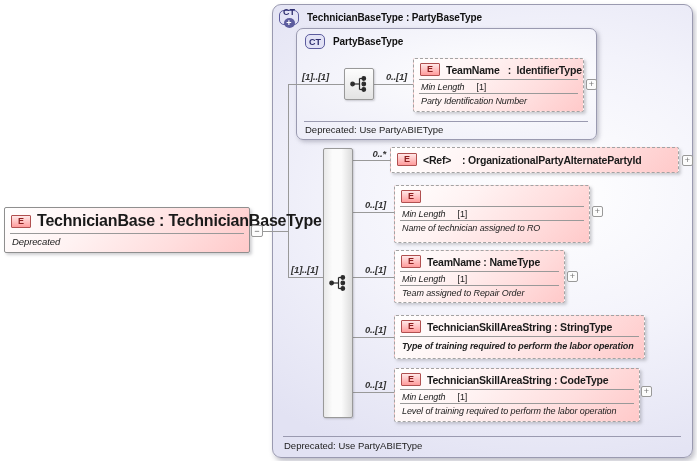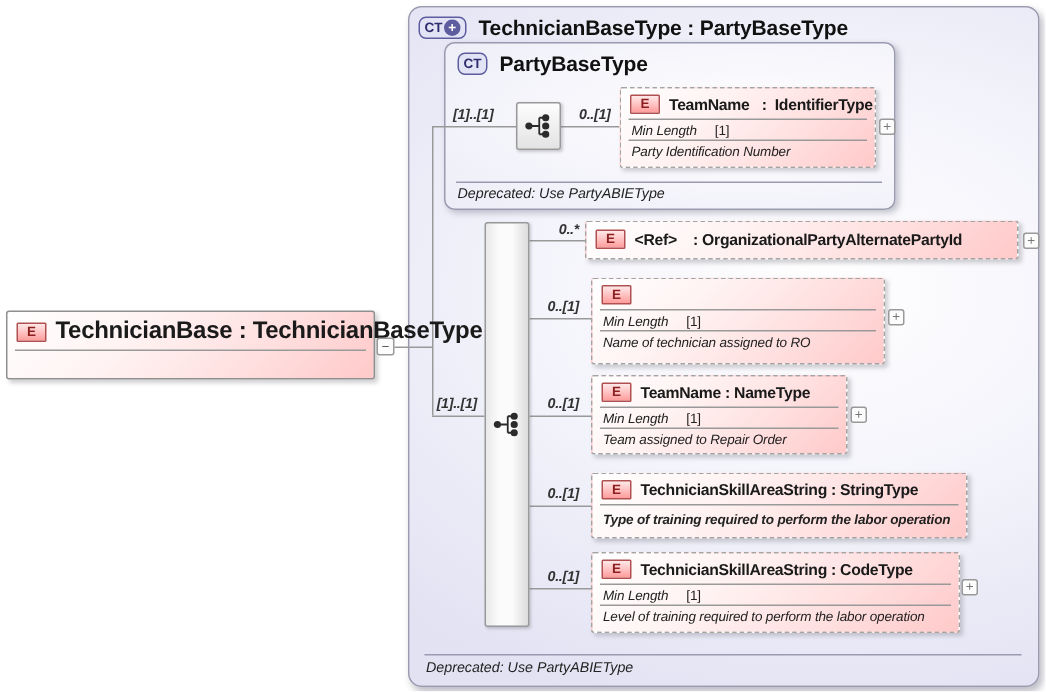--- a/index.html
+++ b/index.html
@@ -8,28 +8,28 @@
 
   
   .container{position:absolute;box-sizing:border-box;border:1px solid #9a9ab0;}
   .outer{border-radius:9px;z-index:1;
          background:radial-gradient(ellipse 430px 300px at 66% 42%,#ffffff 0%,#f3f3fb 48%,#e2e2f3 96%);
          box-shadow:2px 3px 5px rgba(110,110,130,.45);}
   .inner{border-radius:7px;z-index:2;
          background:radial-gradient(ellipse 300px 95px at 68% 45%,#ffffff 0%,#ededf8 92%);
          box-shadow:2px 2px 4px rgba(110,110,130,.4);}
   .ct-header{position:absolute;display:flex;align-items:center;gap:8px;}
-  .ct-title{font-weight:bold;font-size:14px;color:#111;white-space:nowrap;letter-spacing:-.1px;}
+  .ct-title{font-weight:bold;font-size:10px;color:#111;white-space:nowrap;letter-spacing:-.1px;}
   .ct-badge{display:flex;align-items:center;justify-content:center;gap:1px;box-sizing:border-box;
             height:15px;padding:0 3px;background:#e3e3f6;border:1px solid #5c5c9e;border-radius:5px;
-            font-weight:bold;font-size:9px;color:#2e2e6e;}
+            font-weight:bold;font-size:9px;color:#2e2e6e;flex-direction:column;}
   .ct-plus{display:block;width:11px;height:11px;border-radius:50%;background:#5c5c9e;color:#fff;
            font-size:9px;line-height:10px;text-align:center;font-weight:bold;}
   .ct-footer-sep{position:absolute;height:1px;background:#9a9ab0;}
-  .ct-footer{position:absolute;font-style:italic;font-size:9.5px;color:#222;white-space:nowrap;}
+  .ct-footer{position:absolute;font-size:9.5px;color:#222;white-space:nowrap;}
 
   
   .el{position:absolute;box-sizing:border-box;z-index:6;border-radius:2px;
       background:linear-gradient(135deg,#ffffff 0%,#fff2f2 35%,#ffdede 70%,#ffc9c9 100%);
       box-shadow:2px 2px 3px rgba(120,120,130,.35);}
   .dashed{border:1px dashed #a3a3a3;}
   .solid{border:1px solid #8f8f8f;}
   .el-h{display:flex;align-items:center;gap:6px;padding:4px 6px 2px;}
   .e-badge{flex:0 0 20px;width:20px;height:13px;box-sizing:border-box;border:1px solid #b05050;
            background:linear-gradient(180deg,#ffe8e8,#ff9c9c);color:#8c1f1f;font-weight:bold;
@@ -132,20 +132,21 @@
       </g>
     </svg>
   </div>
 
   <div class="el solid" style="left:4px;top:207px;width:246px;height:46px;">
     <div class="el-h">
       <span class="e-badge">E</span>
       <span class="el-title" style="font-size:16px;">TechnicianBase : TechnicianBaseType</span>
     </div>
     <div class="sep"></div>
+    <div class="el-row" style="font-size:9.5px;">Deprecated</div>
   </div>
   <div class="minus" style="left:251px;top:225px;">−</div>
 
   <div class="el dashed" style="left:413px;top:58px;width:171px;height:54px;">
     <div class="el-h">
       <span class="e-badge">E</span>
       <span class="el-title">TeamName   :  IdentifierType</span>
     </div>
     <div class="sep"></div>
     <div class="el-row"><span>Min Length</span><span class="f-val">[1]</span></div>

